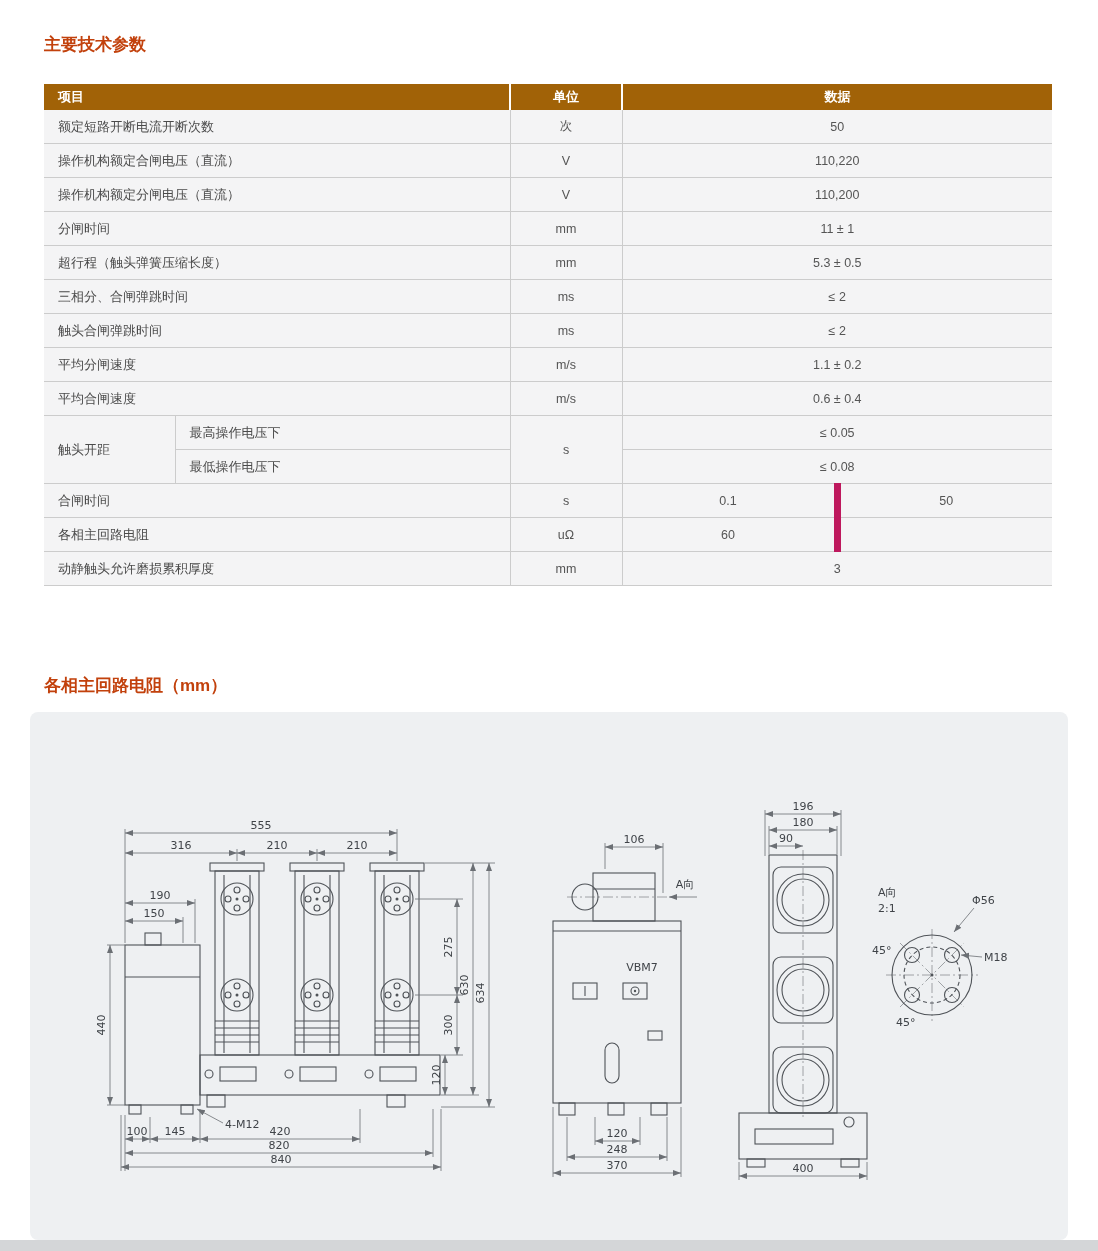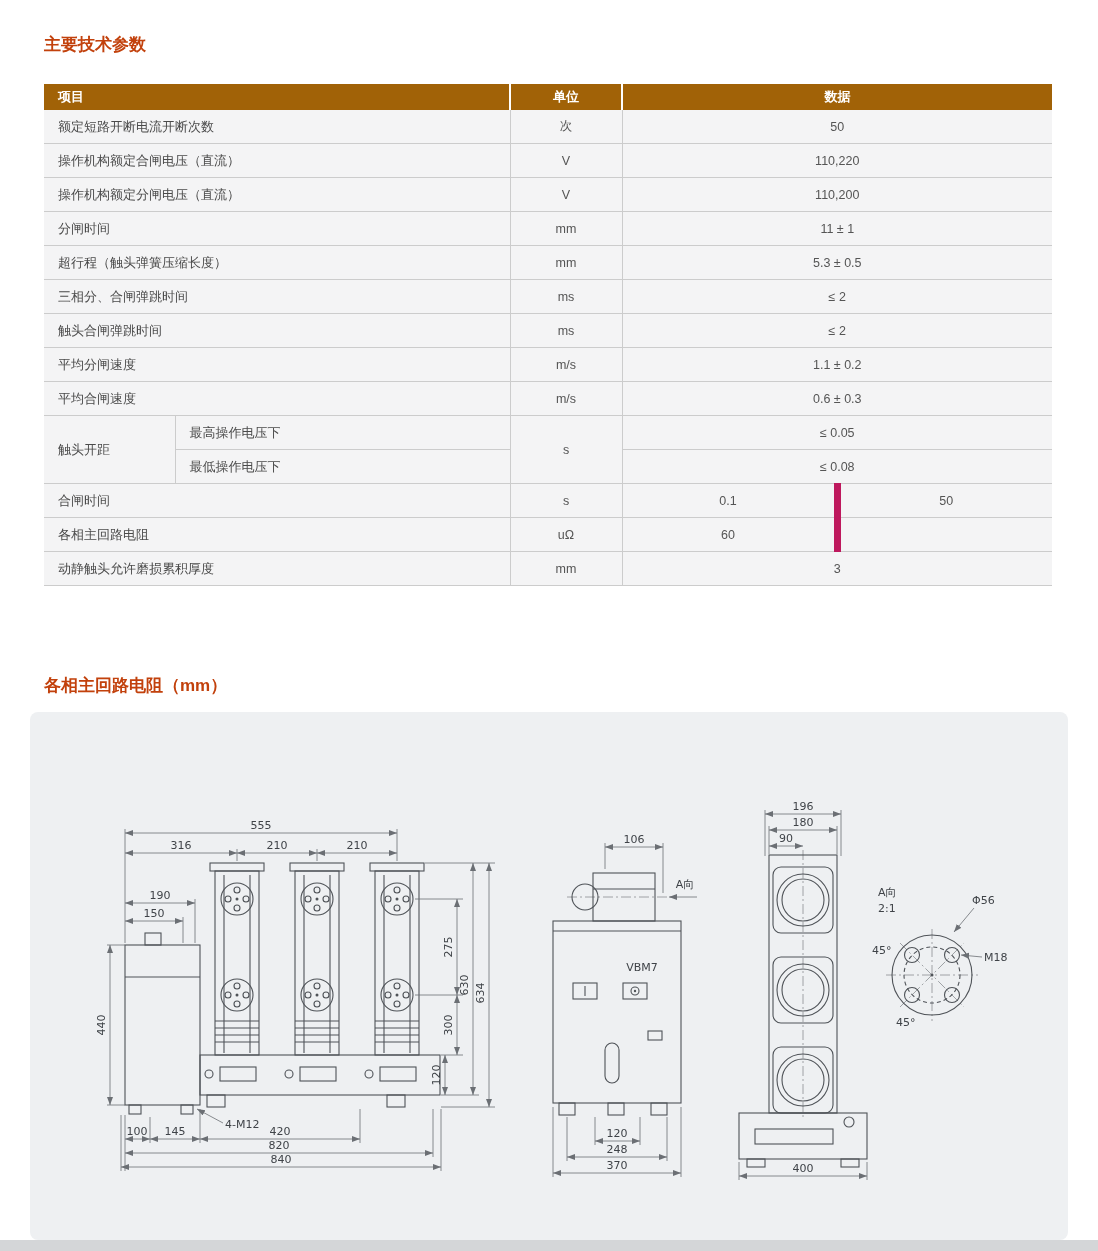--- a/index.html
+++ b/index.html
@@ -91,21 +91,21 @@
       <td colspan="2">≤ 2</td>
     </tr>
     <tr>
       <td class="item" colspan="2">平均分闸速度</td>
       <td class="unit">m/s</td>
       <td colspan="2">1.1 ± 0.2</td>
     </tr>
     <tr>
       <td class="item" colspan="2">平均合闸速度</td>
       <td class="unit">m/s</td>
-      <td colspan="2">0.6 ± 0.3</td>
+      <td colspan="2">0.6 ± 0.4</td>
     </tr>
     <tr>
       <td class="item open-label" rowspan="2">触头开距</td>
       <td class="item">最高操作电压下</td>
       <td class="unit" rowspan="2">s</td>
       <td colspan="2">≤ 0.05</td>
     </tr>
     <tr>
       <td class="item">最低操作电压下</td>
       <td colspan="2">≤ 0.08</td>

